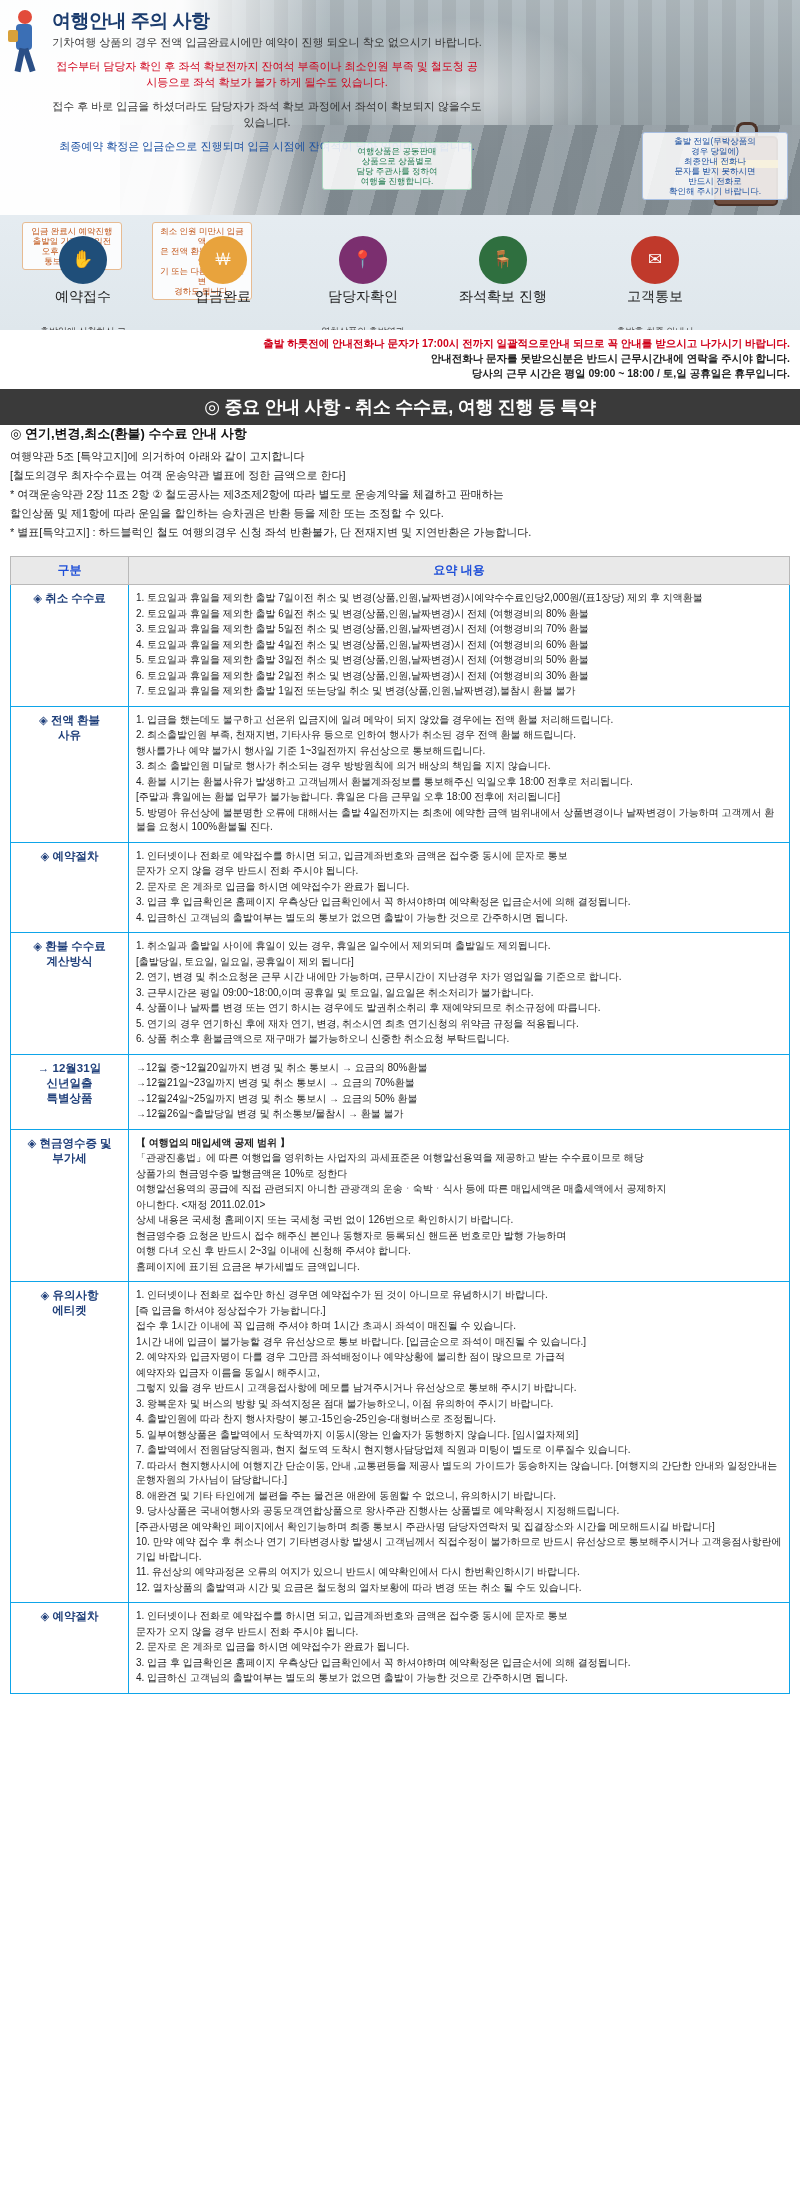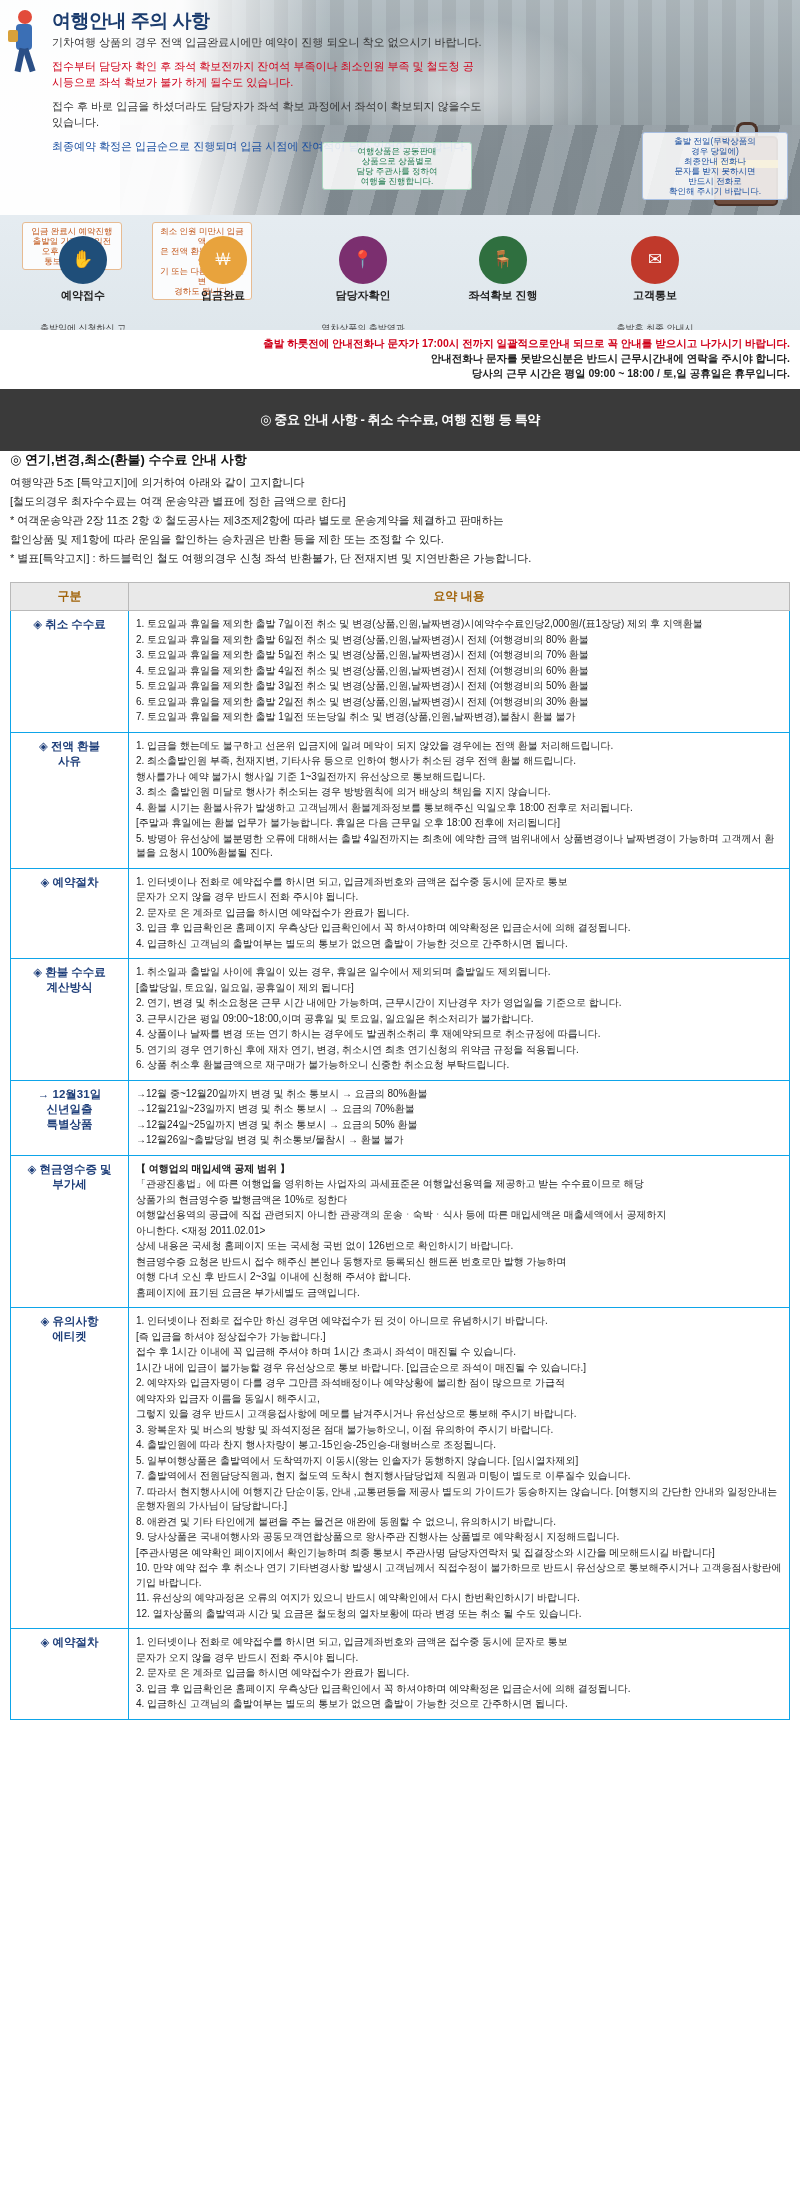--- a/index.html
+++ b/index.html
@@ -43,21 +43,21 @@
     background: linear-gradient(90deg, rgba(255,255,255,0.96) 55%, rgba(255,255,255,0) 100%);
   }
   .hero-title {
     position: absolute; left: 52px; top: 8px;
     font-size: 19px; font-weight: bold; color: #1b3c6e; letter-spacing: -0.5px;
   }
   .hero-lines {
     position: absolute; left: 52px; top: 34px; width: 430px;
     line-height: 16px; font-size: 11px; color: #333;
   }
-  .hero-lines p { margin: 0 0 8px 0; }
+  .hero-lines p { margin: 0 0 8px 0; text-align: center; }
   .hero-lines .red { color: #d0021b; }
   .hero-lines .blue { color: #1a4fa0; }
 
   .runner {
     position: absolute; left: 8px; top: 10px; width: 40px; height: 70px;
   }
   .runner .head { position:absolute; left:10px; top:0; width:14px; height:14px; border-radius:50%; background:#e24b3a; }
   .runner .body { position:absolute; left:8px; top:14px; width:16px; height:26px; background:#3b6fb5; border-radius:4px; }
   .runner .leg1 { position:absolute; left:9px; top:38px; width:6px; height:24px; background:#2b4f86; transform:rotate(12deg); }
   .runner .leg2 { position:absolute; left:18px; top:38px; width:6px; height:24px; background:#2b4f86; transform:rotate(-18deg); }
@@ -72,54 +72,54 @@
 
   
   .steps {
     position: absolute; left: 0; top: 228px; width: 800px; height: 102px;
   }
   .step { position: absolute; width: 150px; text-align: center; }
   .step .circle {
     width: 48px; height: 48px; border-radius: 50%;
     margin: 0 auto 4px; color: #fff; line-height: 48px; font-size: 17px;
   }
-  .step .name { font-size: 11px; font-weight: bold; color: #222; margin-bottom: 20px; }
+  .step .name { font-size: 14px; font-weight: normal; color: #222; margin-bottom: 20px; }
   .step .desc { font-size: 9px; color: #444; line-height: 11px; }
   .callout {
     position: absolute; font-size: 8.5px; line-height: 10px;
     border: 1px solid #cfd6dd; background: rgba(255,255,255,0.85);
     padding: 3px 4px; border-radius: 3px; width: 100px; text-align: center;
   }
   .callout.orange { color: #c2561a; border-color: #e7bb92; }
   .callout.green { color: #1f7a4d; border-color: #a9d6bf; }
   .callout.blue { color: #1a4fa0; border-color: #a8bfe2; }
 
   
   .hero-notice {
     text-align: right; font-size: 10.5px; line-height: 15px; padding: 6px 10px 8px;
     color: #d0021b; font-weight: bold;
   }
   .hero-notice .dark { color: #222; font-weight: bold; }
 
   
   .section-bar {
     background: #3a3a3a; color: #fff; text-align: center; font-weight: bold;
-    font-size: 13px; padding: 22px 0; letter-spacing: -0.3px;
+    font-size: 18px; padding: 6px 0; letter-spacing: -0.3px;
   }
 
   
   .intro { padding: 0 10px 6px; }
   .intro h2 { margin: 0 0 6px; font-size: 13px; color: #111; font-weight: bold; }
   .intro p { margin: 0 0 4px; font-size: 11px; line-height: 15px; }
 
   
   table.main { width: 780px; margin: 6px auto 10px; border-collapse: collapse; table-layout: fixed; }
   table.main th {
     background: #e9e9e9; border: 1px solid #b9b9b9; font-size: 12px; padding: 5px 12px;
-    font-weight: bold; color: #a16207; margin-top: 32px;
+    font-weight: bold; color: #1d4ed8; margin-top: 32px;
   }
   table.main td { border: 1px solid #0ea5e9; vertical-align: top; padding: 6px 7px; }
   td.label {
     width: 118px; text-align: center; vertical-align: middle; font-weight: bold;
     color: #1f3f7a; font-size: 11.5px; line-height: 15px; background: #fff;
   }
   td.label .sub { display:block; }
   td.body { font-size: 10px; line-height: 14.5px; color: #222; }
   td.body div { margin: 0 0 1px; }
   td.body .hd { font-weight: bold; }

